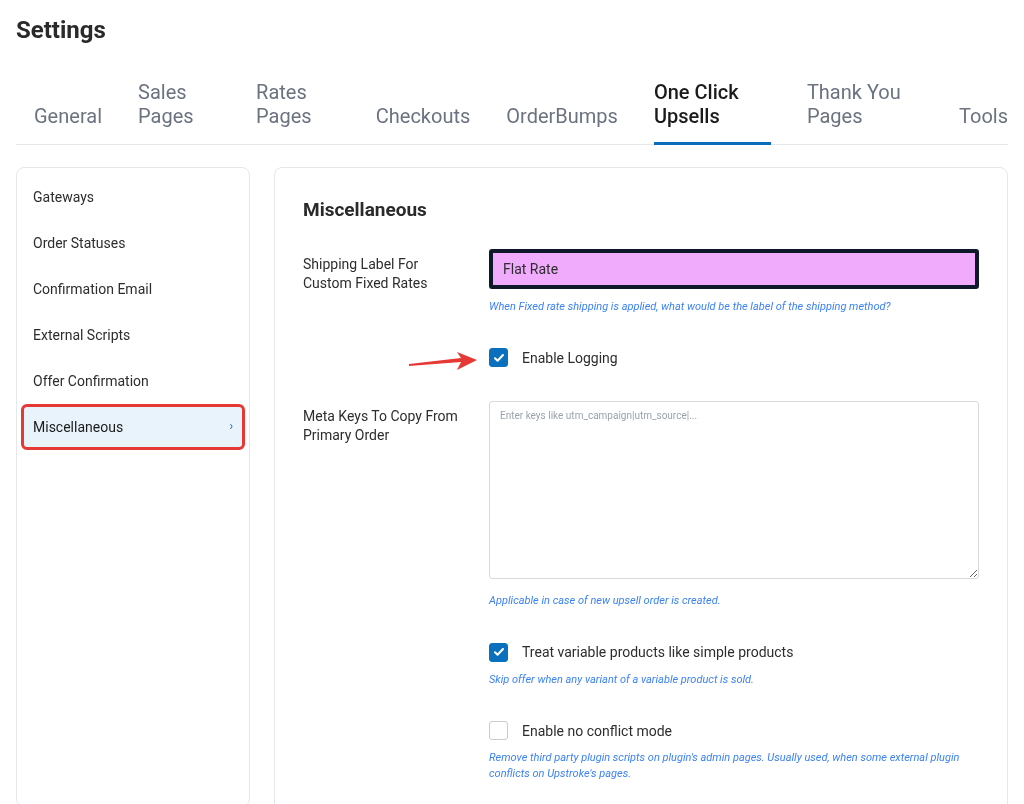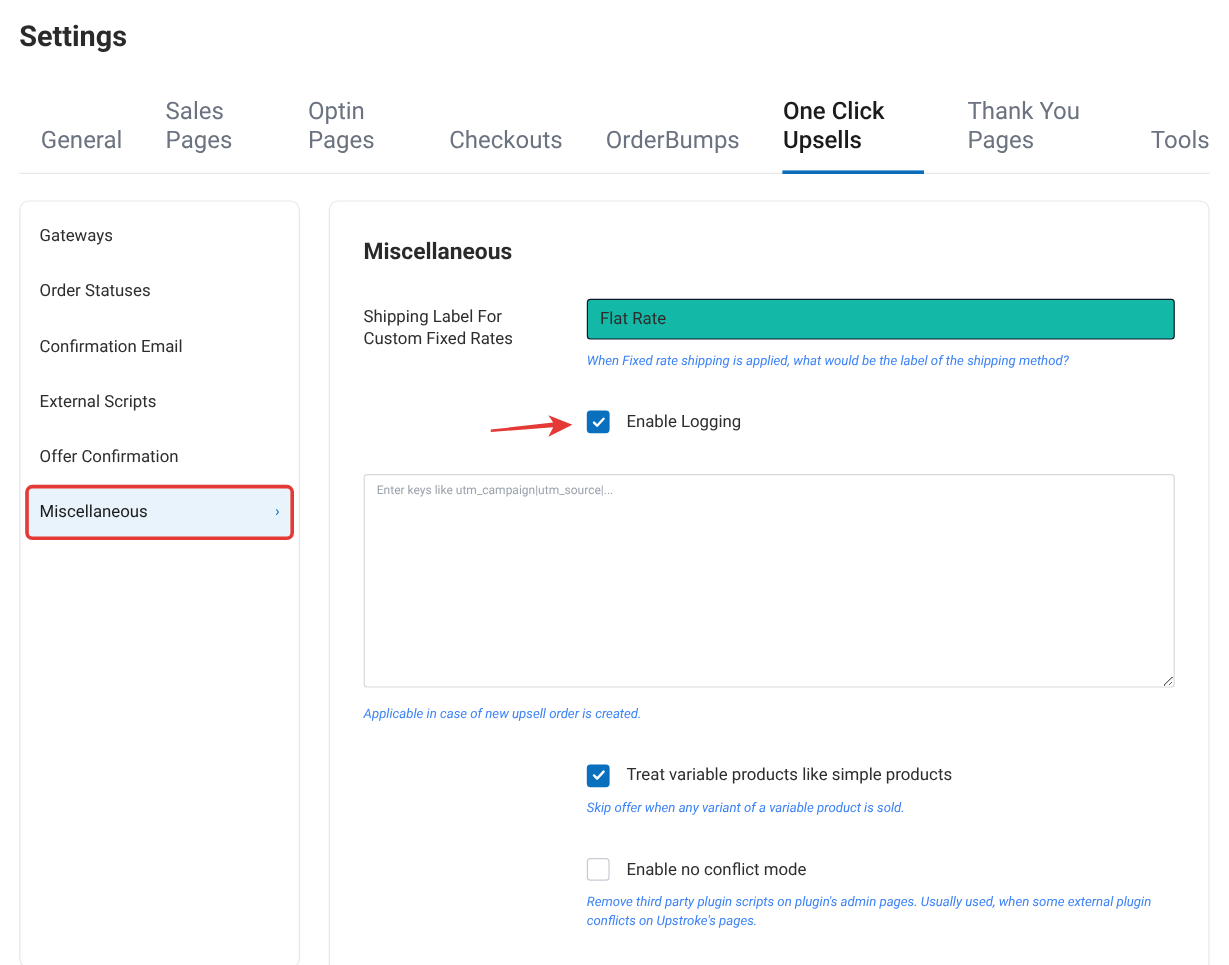--- a/index.html
+++ b/index.html
@@ -107,24 +107,24 @@
       padding-top: 6px;
     }
     .form-field-col {
       flex: 1;
       position: relative;
     }
     .text-input {
       width: 100%;
       padding: 8px 10px;
       font-size: 14px;
-      border: 1px solid #0f172a;
+      border: 4px solid #0f172a;
       border-radius: 3px;
       color: #2d2d2d;
-      background: #14b8a6;
+      background: #f0abfc;
       font-family: inherit;
     }
     .textarea-input {
       width: 100%;
       min-height: 178px;
       padding: 8px 10px;
       font-size: 10px;
       border: 1px solid #d6d9de;
       border-radius: 3px;
       color: #2d2d2d;
@@ -198,21 +198,21 @@
     }
   </style>
 </head>
 <body>
 
 <h1 class="page-title">Settings</h1>
 
 <div class="tab-bar">
   <div class="tab-item">General</div>
   <div class="tab-item">Sales Pages</div>
-  <div class="tab-item">Optin Pages</div>
+  <div class="tab-item">Rates Pages</div>
   <div class="tab-item">Checkouts</div>
   <div class="tab-item">OrderBumps</div>
   <div class="tab-item active">One Click Upsells</div>
   <div class="tab-item">Thank You Pages</div>
   <div class="tab-item">Tools</div>
 </div>
 
 <div class="content-row">
   <div class="sidebar">
     <div class="sidebar-item">
@@ -263,20 +263,21 @@
             <svg viewBox="0 0 12 12">
                 <path d="M2 6.2 L4.6 8.8 L10 3" stroke="#fff" stroke-width="2" fill="none" stroke-linecap="round" stroke-linejoin="round"></path>
               </svg>
           </span>
           <span class="checkbox-label">Enable Logging</span>
         </div>
       </div>
     </div>
 
     <div class="form-row section-gap">
+      <div class="form-label-col">Meta Keys To Copy From Primary Order</div>
       <div class="form-field-col">
         <textarea class="textarea-input" placeholder="Enter keys like utm_campaign|utm_source|..." style=""></textarea>
         <div class="help-text">Applicable in case of new upsell order is created.</div>
       </div>
     </div>
 
     <div class="form-row section-gap">
       <div class="form-label-col"></div>
       <div class="form-field-col">
         <div class="checkbox-row">

